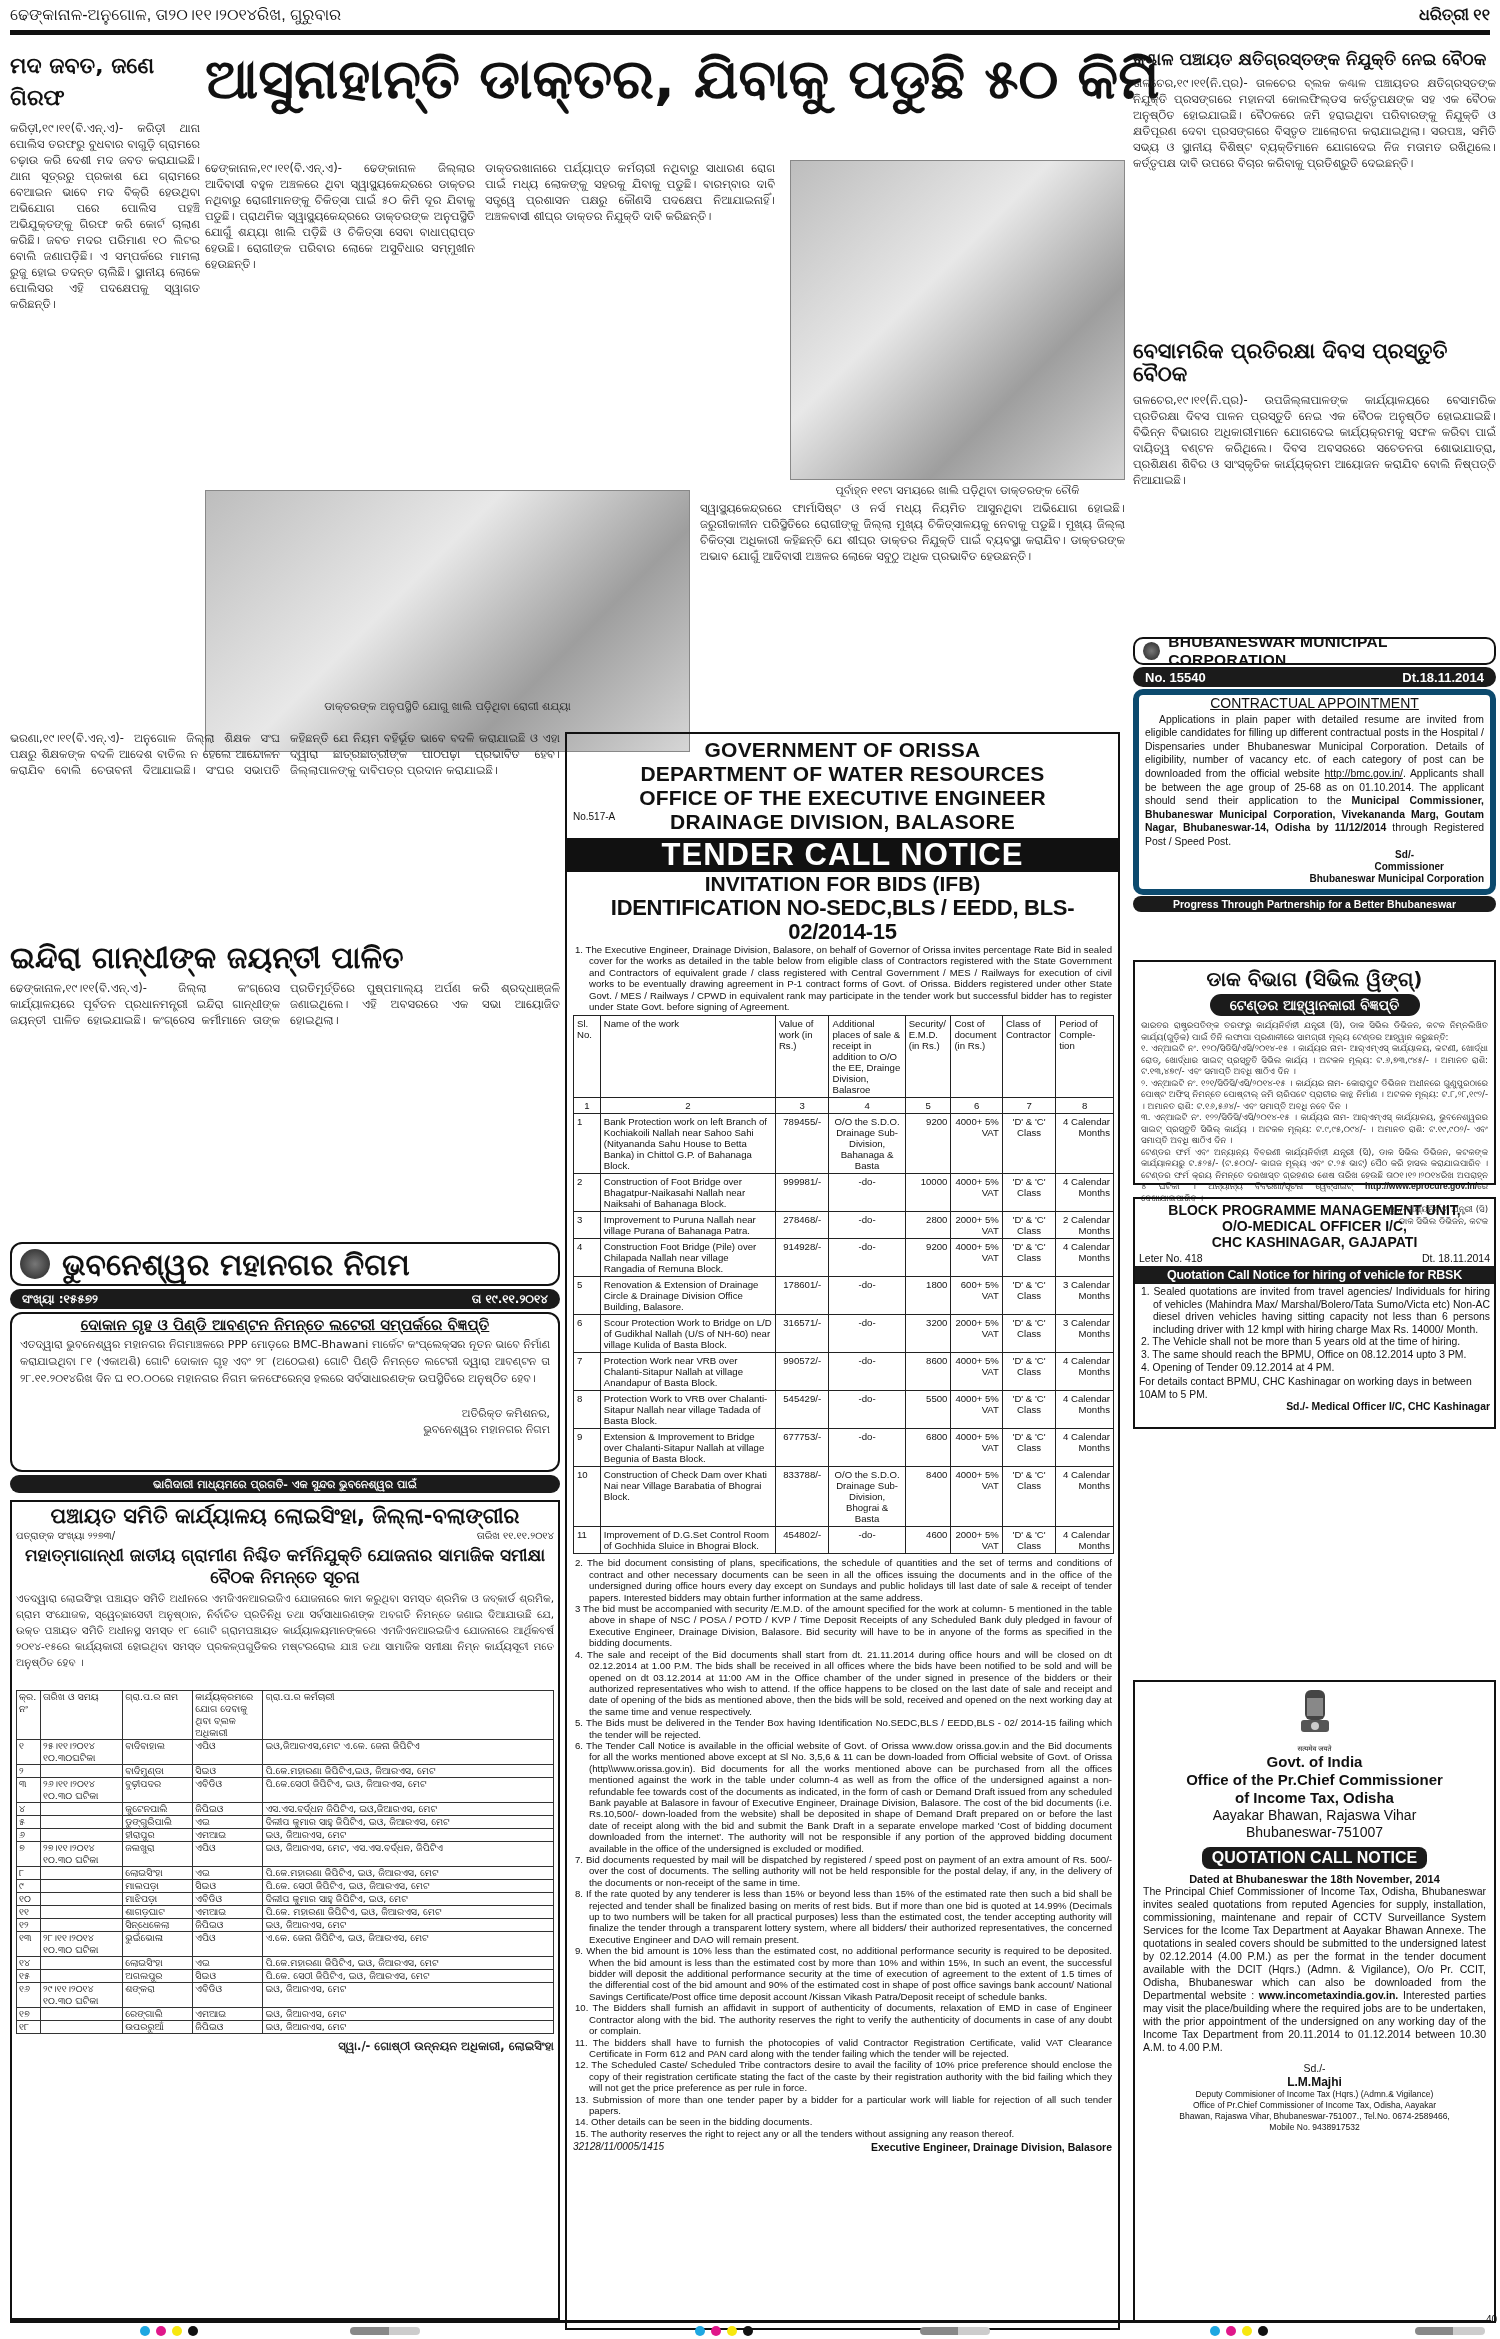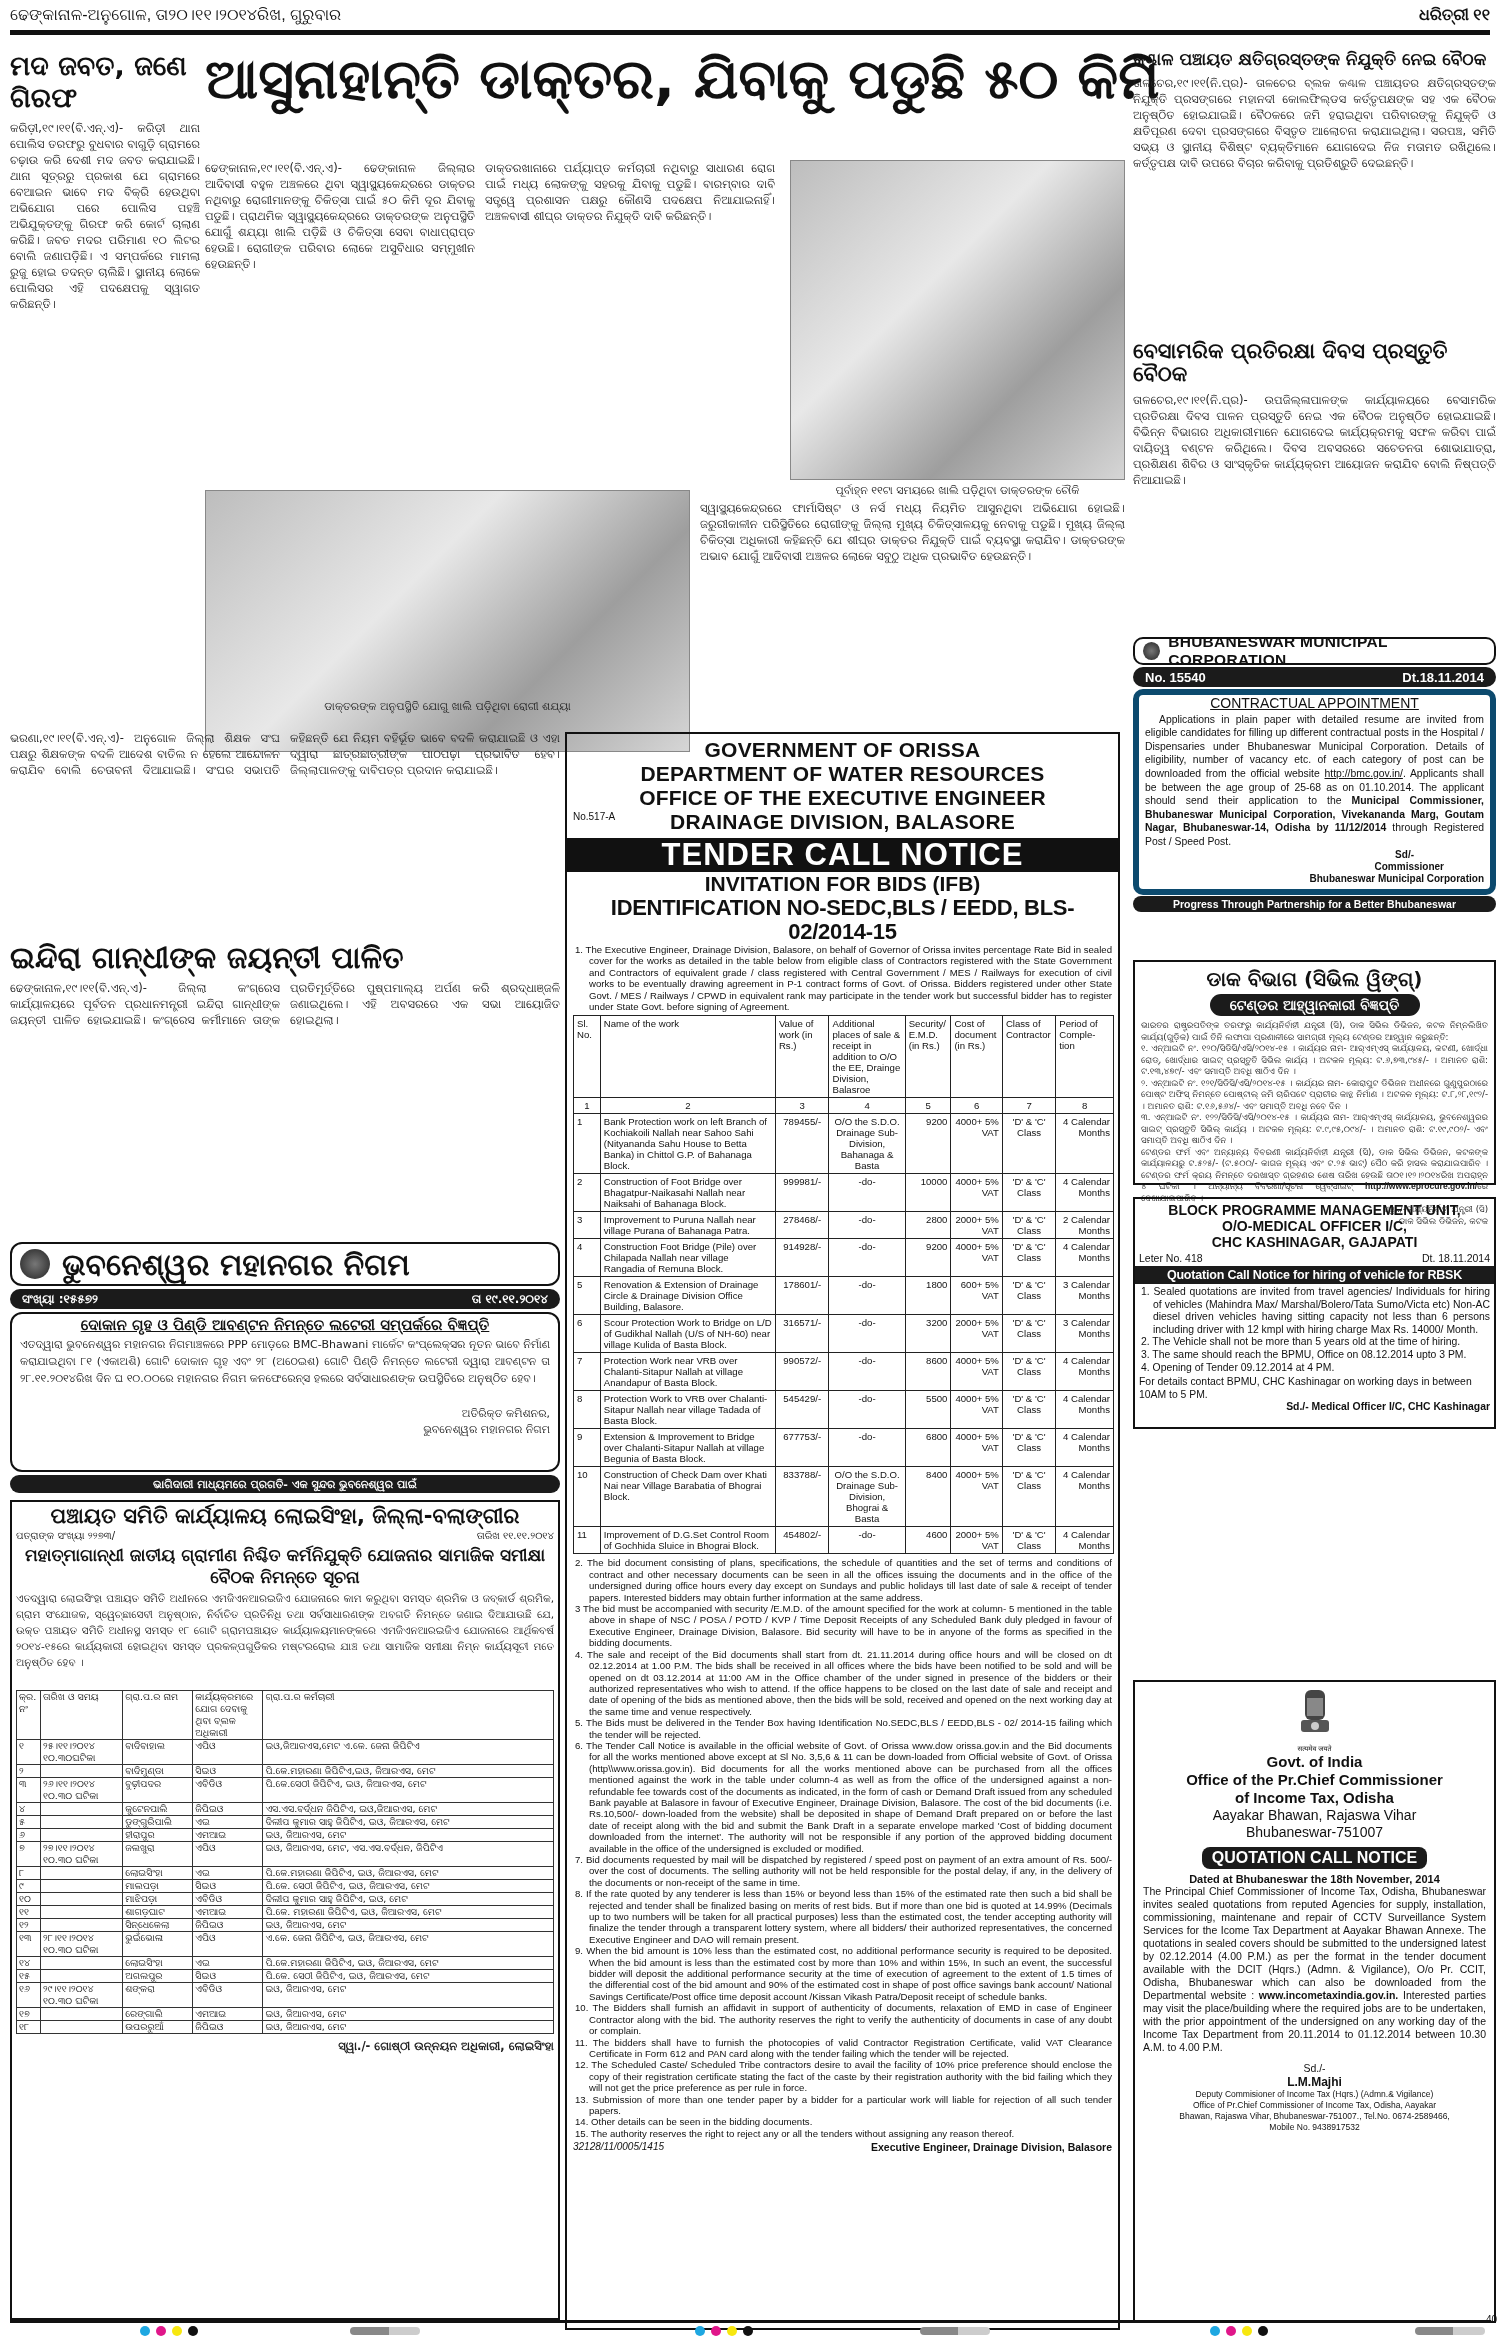--- a/index.html
+++ b/index.html
@@ -89,21 +89,21 @@
 </head>
 <body>
 
 <div class="abs masthead">
   <span>ଢେଙ୍କାନାଳ-ଅନୁଗୋଳ, ତା୨୦।୧୧।୨୦୧୪ରିଖ, ଗୁରୁବାର</span>
   <span style="font-weight:bold;">ଧରିତ୍ରୀ ୧୧</span>
 </div>
 <div class="abs rule-top"></div>
 
 <div class="abs" style="left:10px; top:50px; width:190px; height:650px;">
-  <div class="odia-head" style="font-size:27px; line-height:32px; margin-bottom:6px;">ମଦ ଜବତ, ଜଣେ ଗିରଫ</div>
+  <div class="odia-head" style="font-size:22px; line-height:32px; margin-bottom:6px;">ମଦ ଜବତ, ଜଣେ ଗିରଫ</div>
   <div class="filler" style="height:590px;">କରିଡ଼ୀ,୧୯।୧୧(ବି.ଏନ୍.ଏ)- କରିଡ଼ୀ ଥାନା ପୋଲିସ ତରଫରୁ ବୁଧବାର ବାଗୁଡି଼ ଗ୍ରାମରେ ଚଢ଼ାଉ କରି ଦେଶୀ ମଦ ଜବତ କରାଯାଇଛି। ଥାନା ସୂତ୍ରରୁ ପ୍ରକାଶ ଯେ ଗ୍ରାମରେ ବେଆଇନ ଭାବେ ମଦ ବିକ୍ରି ହେଉଥିବା ଅଭିଯୋଗ ପରେ ପୋଲିସ ପହଞ୍ଚି ଅଭିଯୁକ୍ତଙ୍କୁ ଗିରଫ କରି କୋର୍ଟ ଚାଲାଣ କରିଛି। ଜବତ ମଦର ପରିମାଣ ୧୦ ଲିଟର ବୋଲି ଜଣାପଡ଼ିଛି। ଏ ସମ୍ପର୍କରେ ମାମଲା ରୁଜୁ ହୋଇ ତଦନ୍ତ ଚାଲିଛି। ସ୍ଥାନୀୟ ଲୋକେ ପୋଲିସର ଏହି ପଦକ୍ଷେପକୁ ସ୍ୱାଗତ କରିଛନ୍ତି।</div>
 </div>
 
 <div class="abs" style="left:205px; top:50px; width:920px; height:650px;">
   <div class="odia-head" style="font-size:55px; line-height:58px; white-space:nowrap;">ଆସୁନାହାନ୍ତି ଡାକ୍ତର, ଯିବାକୁ ପଡୁଛି ୫୦ କିମି</div>
   <div class="filler abs" style="left:0; top:110px; width:270px; height:330px;">ଢେଙ୍କାନାଳ,୧୯।୧୧(ବି.ଏନ୍.ଏ)- ଢେଙ୍କାନାଳ ଜିଲ୍ଲାର ଆଦିବାସୀ ବହୁଳ ଅଞ୍ଚଳରେ ଥିବା ସ୍ୱାସ୍ଥ୍ୟକେନ୍ଦ୍ରରେ ଡାକ୍ତର ନଥିବାରୁ ରୋଗୀମାନଙ୍କୁ ଚିକିତ୍ସା ପାଇଁ ୫୦ କିମି ଦୂର ଯିବାକୁ ପଡୁଛି। ପ୍ରାଥମିକ ସ୍ୱାସ୍ଥ୍ୟକେନ୍ଦ୍ରରେ ଡାକ୍ତରଙ୍କ ଅନୁପସ୍ଥିତି ଯୋଗୁଁ ଶଯ୍ୟା ଖାଲି ପଡ଼ିଛି ଓ ଚିକିତ୍ସା ସେବା ବାଧାପ୍ରାପ୍ତ ହେଉଛି। ରୋଗୀଙ୍କ ପରିବାର ଲୋକେ ଅସୁବିଧାର ସମ୍ମୁଖୀନ ହେଉଛନ୍ତି।</div>
   <div class="filler abs" style="left:280px; top:110px; width:290px; height:330px;">ଡାକ୍ତରଖାନାରେ ପର୍ଯ୍ୟାପ୍ତ କର୍ମଚାରୀ ନଥିବାରୁ ସାଧାରଣ ରୋଗ ପାଇଁ ମଧ୍ୟ ଲୋକଙ୍କୁ ସହରକୁ ଯିବାକୁ ପଡୁଛି। ବାରମ୍ବାର ଦାବି ସତ୍ତ୍ୱେ ପ୍ରଶାସନ ପକ୍ଷରୁ କୌଣସି ପଦକ୍ଷେପ ନିଆଯାଇନାହିଁ। ଅଞ୍ଚଳବାସୀ ଶୀଘ୍ର ଡାକ୍ତର ନିଯୁକ୍ତି ଦାବି କରିଛନ୍ତି।</div>
   <div class="abs photo" style="left:585px; top:110px; width:335px; height:320px;"></div>
   <div class="abs caption" style="left:585px; top:434px; width:335px;">ପୂର୍ବାହ୍ନ ୧୧ଟା ସମୟରେ ଖାଲି ପଡ଼ିଥିବା ଡାକ୍ତରଙ୍କ ଚୌକି</div>
   <div class="abs photo" style="left:0; top:440px; width:485px; height:262px;"></div>

